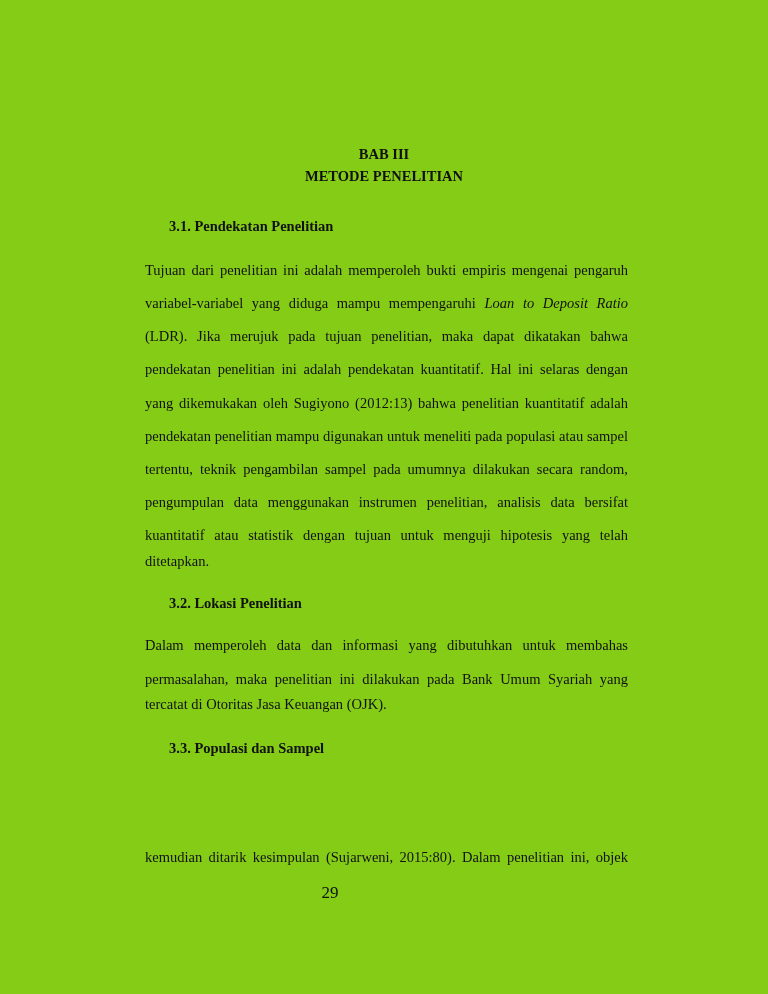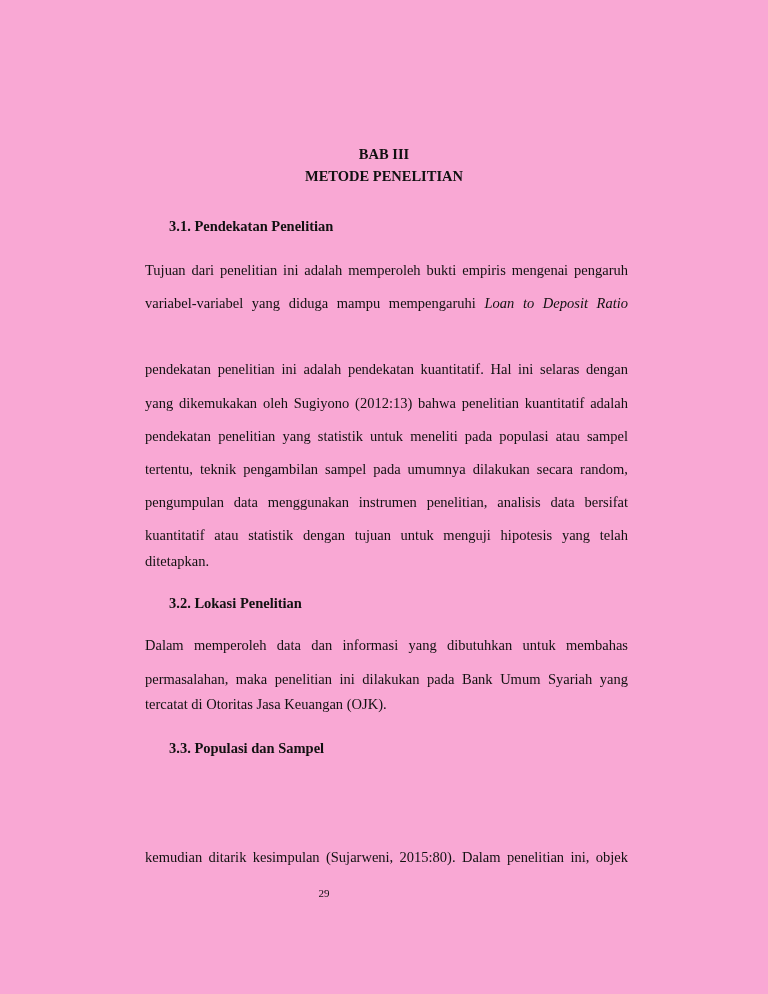--- a/index.html
+++ b/index.html
@@ -1,54 +1,55 @@
 <!DOCTYPE html>
 <html><head>
   <meta charset="utf-8">
   <style>
     html, body { margin: 0; padding: 0; background: #ffffff; }
     body {
       width: 768px; height: 994px; position: relative; overflow: hidden;
       font-family: "Liberation Serif", serif; color: #111111;
     }
-    .page { position: absolute; left: 0; top: 0; width: 768px; height: 994px; background: #f9a8d4; }
+    .page { position: absolute; left: 0; top: 0; width: 768px; height: 994px; background: #84cc16; }
     .chapter {
       position: absolute; left: 0; width: 768px; text-align: center;
       font-weight: bold; font-size: 14.5px; line-height: 22px;
     }
     .chapter.num { top: 143px; }
     .chapter.title { top: 165px; }
     .heading {
       position: absolute; left: 145px; font-weight: bold; font-size: 14.5px; line-height: 18px; margin-left: 24px;
     }
     .line {
       position: absolute; left: 145px; width: 483px; font-size: 14.5px; line-height: 18px;
       white-space: nowrap;
     }
     .line.j { text-align: justify; text-align-last: justify; margin-top: 8px; }
     .line.l { text-align: center; text-align-last: left; }
     .page-number {
-      position: absolute; left: 12px; width: 624px; text-align: center; top: 884px;
-      font-size: 11px; line-height: 18px;
+      position: absolute; left: 18px; width: 624px; text-align: center; top: 884px;
+      font-size: 17px; line-height: 18px;
     }
     em { font-style: italic; }
   </style>
 </head>
 <body>
 
 <div class="page">
   <div class="chapter num">BAB III</div>
   <div class="chapter title">METODE PENELITIAN</div>
 
   <div class="heading" style="top:217px">3.1. Pendekatan Penelitian</div>
   <div class="line j" style="top:253px">Tujuan dari penelitian ini adalah memperoleh bukti empiris mengenai pengaruh</div>
   <div class="line j" style="top:286px"><span>variabel-variabel yang diduga mampu mempengaruhi</span> <em>Loan to Deposit Ratio</em></div>
+  <div class="line j" style="top:319px">(LDR). Jika merujuk pada tujuan penelitian, maka dapat dikatakan bahwa</div>
   <div class="line j" style="top:352px">pendekatan penelitian ini adalah pendekatan kuantitatif. Hal ini selaras dengan</div>
   <div class="line j" style="top:386px">yang dikemukakan oleh Sugiyono (2012:13) bahwa penelitian kuantitatif adalah</div>
-  <div class="line j" style="top:419px">pendekatan penelitian yang statistik untuk meneliti pada populasi atau sampel</div>
+  <div class="line j" style="top:419px">pendekatan penelitian mampu digunakan untuk meneliti pada populasi atau sampel</div>
   <div class="line j" style="top:452px">tertentu, teknik pengambilan sampel pada umumnya dilakukan secara random,</div>
   <div class="line j" style="top:485px">pengumpulan data menggunakan instrumen penelitian, analisis data bersifat</div>
   <div class="line j" style="top:518px">kuantitatif atau statistik dengan tujuan untuk menguji hipotesis yang telah</div>
   <div class="line l" style="top:552px">ditetapkan.</div>
 
   <div class="heading" style="top:594px">3.2. Lokasi Penelitian</div>
   <div class="line j" style="top:628px">Dalam memperoleh data dan informasi yang dibutuhkan untuk membahas</div>
   <div class="line j" style="top:662px">permasalahan, maka penelitian ini dilakukan pada Bank Umum Syariah yang</div>
   <div class="line l" style="top:695px">tercatat di Otoritas Jasa Keuangan (OJK).</div>
 

